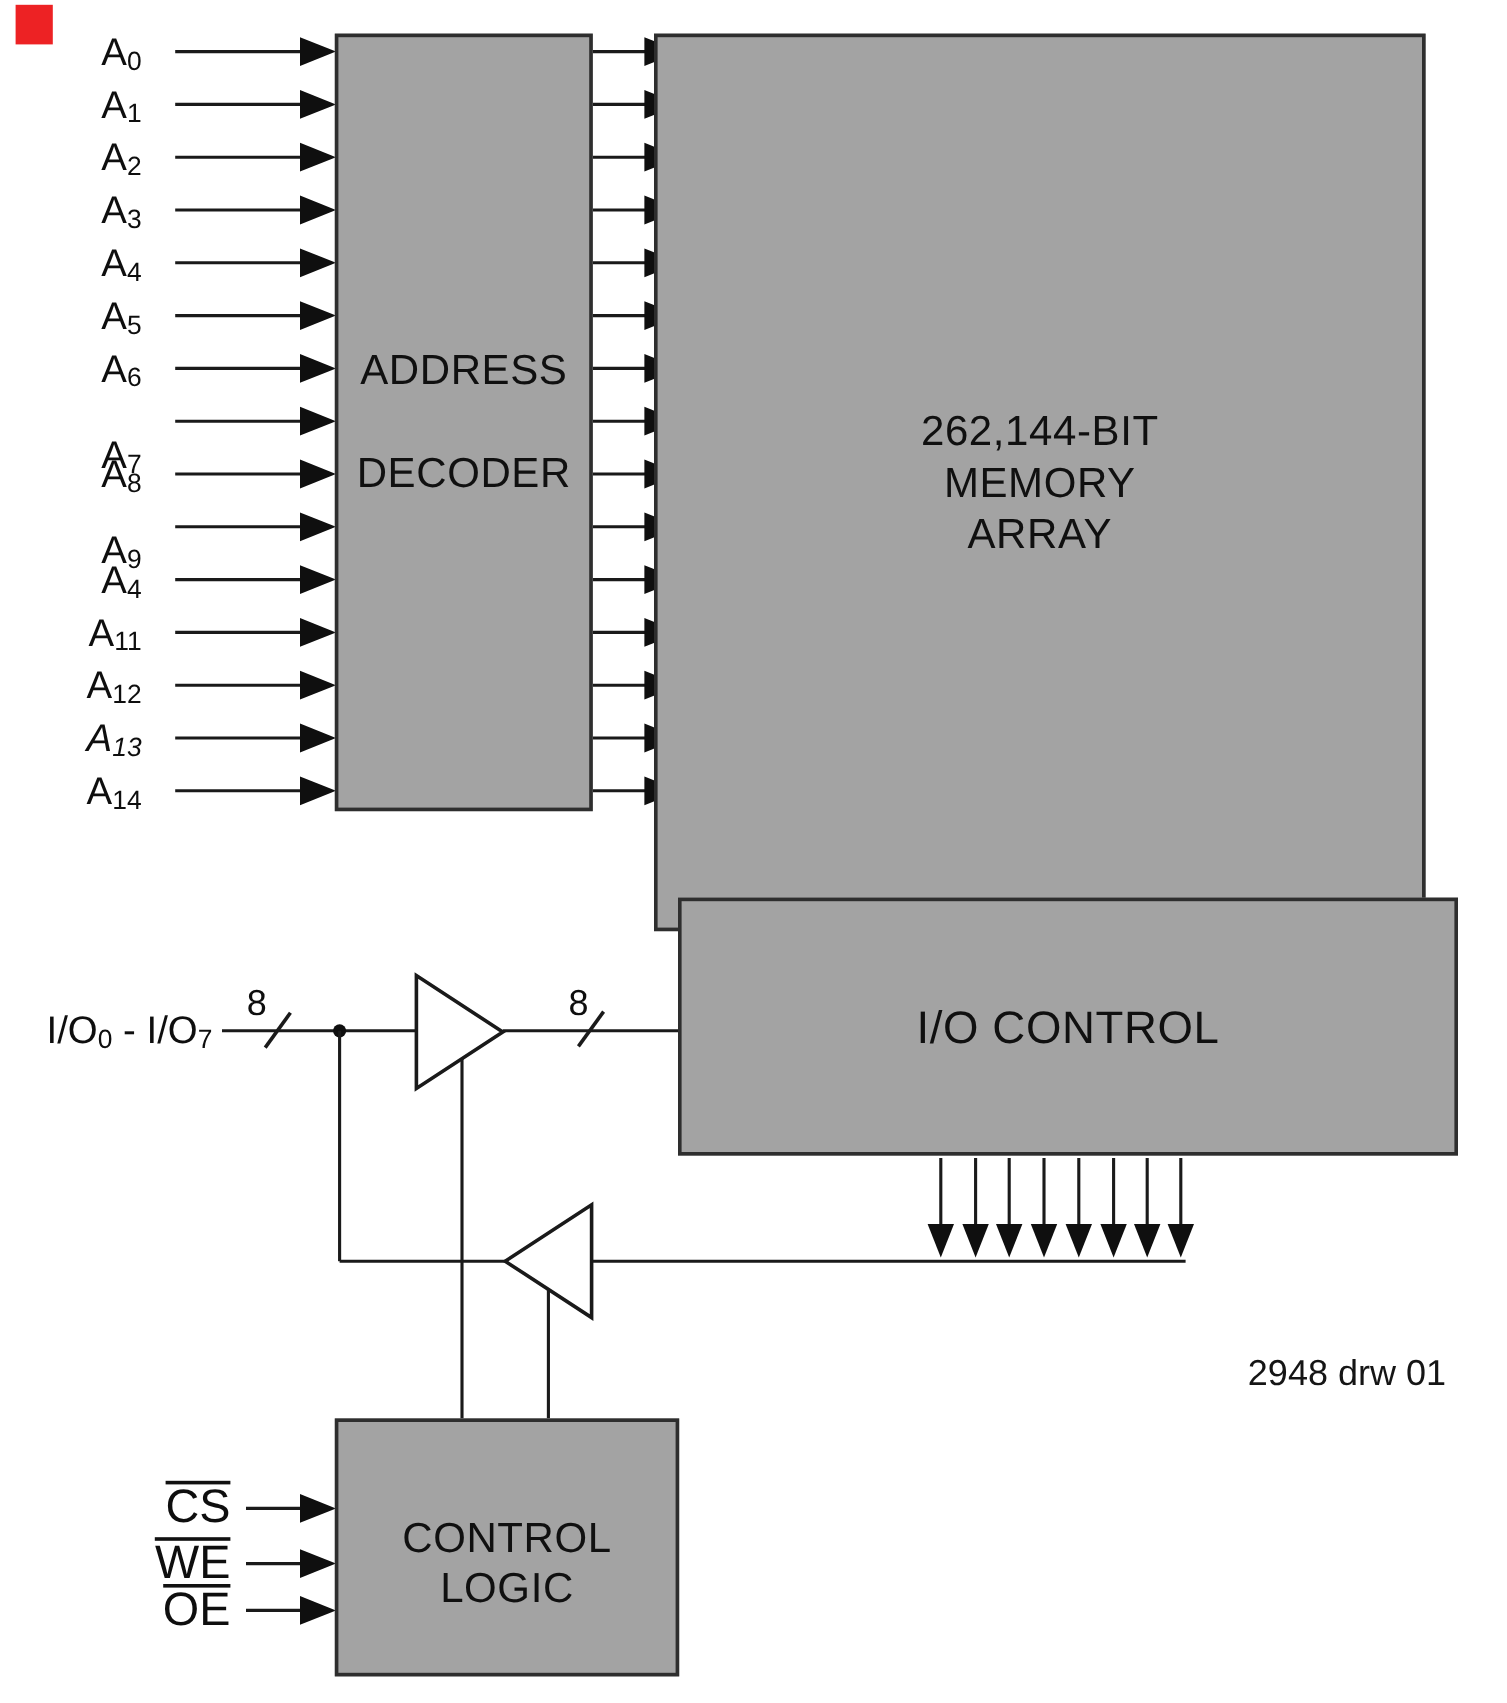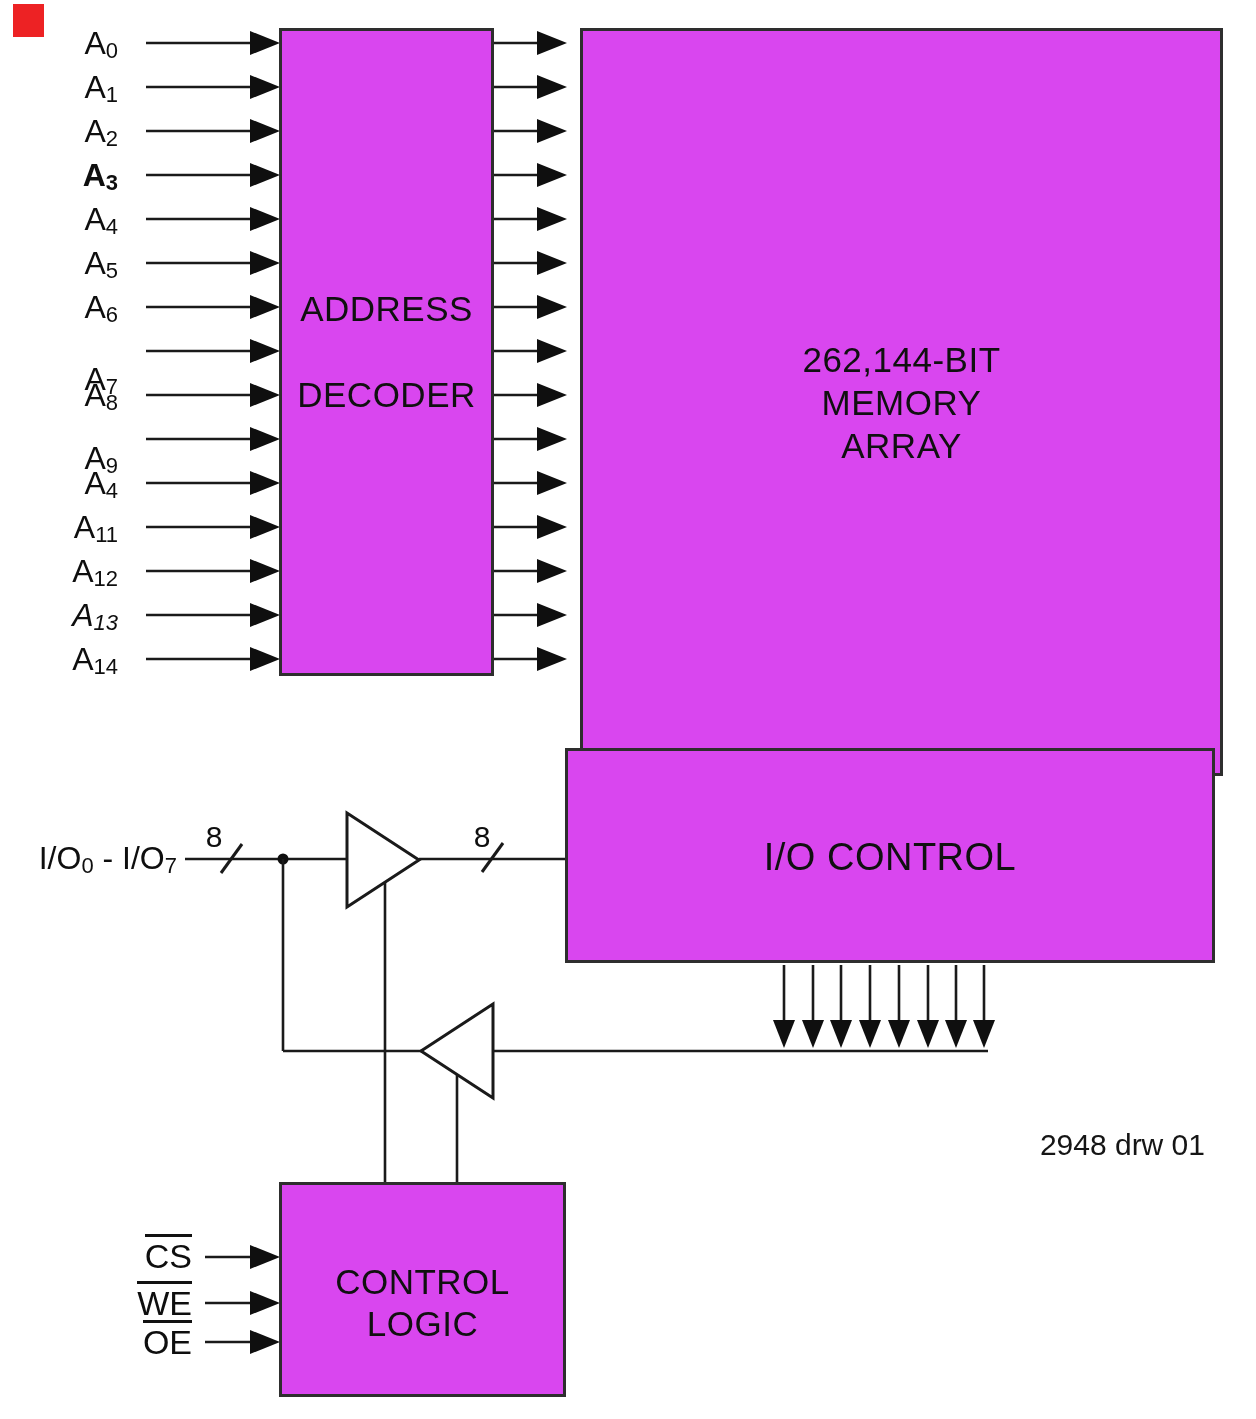--- a/index.html
+++ b/index.html
@@ -1,61 +1,61 @@
 <!DOCTYPE html>
 <html><head>
 <meta charset="utf-8">
 <style>
   html,body{margin:0;padding:0;background:#ffffff;}
   body{width:1256px;height:1419px;position:relative;overflow:hidden;
        font-family:"Liberation Sans","DejaVu Sans",sans-serif;color:#0e0e0e;
        -webkit-font-smoothing:antialiased;}
   .canvas{position:absolute;inset:0;}
   .red-marker{position:absolute;left:13px;top:4px;width:31px;height:33px;}
-  .block{position:absolute;border:3px solid #2e2e2e;background:#d946ef;box-sizing:border-box;
+  .block{position:absolute;border:3px solid #2e2e2e;background:#a3a3a3;box-sizing:border-box;
          display:flex;flex-direction:column;align-items:center;justify-content:center;
          text-align:center;font-size:35px;letter-spacing:0.5px;color:#101010;}
   .block .bl{white-space:nowrap;}
   #decoder-box{left:279px;top:28px;width:215px;height:648px;gap:50px;line-height:36px;}
-  #memory-box{left:580px;top:28px;width:643px;height:748px;line-height:43px;}
+  #memory-box{left:545px;top:28px;width:643px;height:748px;line-height:43px;}
   #io-box{left:565px;top:748px;width:650px;height:215px;font-size:38px;}
   #io-box .bl{transform:translateY(2px);}
   #cl-box{left:279px;top:1182px;width:287px;height:215px;line-height:42px;}
   #cl-box .inner{transform:translateY(13px);}
   svg.wires{position:absolute;left:0;top:0;width:1256px;height:1419px;}
   .w{stroke:#1a1a1a;stroke-width:2.6;fill:none;}
   .w3{stroke:#1a1a1a;stroke-width:3;fill:none;}
   .ah{fill:#0f0f0f;stroke:none;}
   .buf{fill:#ffffff;stroke:#1a1a1a;stroke-width:3;stroke-linejoin:miter;}
   .addr-label{position:absolute;left:28px;width:90px;height:38px;line-height:38px;
               text-align:right;font-size:32px;white-space:nowrap;}
   .sub{font-size:22px;position:relative;top:4px;letter-spacing:0;}
   .io-label{position:absolute;left:8px;top:837px;width:169px;height:42px;line-height:42px;
             text-align:right;font-size:32px;white-space:nowrap;}
   .bus8{position:absolute;width:36px;text-align:center;font-size:30px;line-height:30px;}
   #bus8-left{left:196px;top:822px;}
   #bus8-right{left:464px;top:822px;}
   .ctrl-label{position:absolute;left:110px;width:82px;height:40px;line-height:40px;
-              text-align:right;font-size:34px;}
+              text-align:right;font-size:39px;}
   .obar{display:inline-block;border-top:3px solid #111;padding-top:2px;line-height:34px;}
   .drw{position:absolute;left:960px;top:1128px;width:245px;text-align:right;
        font-size:30px;color:#151515;}
 </style>
 </head>
 <body>
 
 <div class="canvas">
 
   <div class="red-marker" style="background: rgb(237, 34, 36);"></div>
 
   <div id="addr-labels">
       <div class="addr-label" style="top: 24px;"><span>A</span><span class="sub">0</span></div>
       <div class="addr-label" style="top: 68px;"><span>A</span><span class="sub">1</span></div>
       <div class="addr-label" style="top: 112px;"><span>A</span><span class="sub">2</span></div>
-      <div class="addr-label" style="top: 156px; font-weight: bold;"><span>A</span><span class="sub">3</span></div>
+      <div class="addr-label" style="top: 156px;"><span>A</span><span class="sub">3</span></div>
       <div class="addr-label" style="top: 200px;"><span>A</span><span class="sub">4</span></div>
       <div class="addr-label" style="top: 244px;"><span>A</span><span class="sub">5</span></div>
       <div class="addr-label" style="top: 288px;"><span>A</span><span class="sub">6</span></div>
       <div class="addr-label" style="top: 332px; margin-top: 28px;"><span>A</span><span class="sub">7</span></div>
       <div class="addr-label" style="top: 376px;"><span>A</span><span class="sub">8</span></div>
       <div class="addr-label" style="top: 439px;"><span>A</span><span class="sub">9</span></div>
       <div class="addr-label" style="top: 464px;"><span>A</span><span class="sub">4</span></div>
       <div class="addr-label" style="top: 508px;"><span>A</span><span class="sub">11</span></div>
       <div class="addr-label" style="top: 552px;"><span>A</span><span class="sub">12</span></div>
       <div class="addr-label" style="top: 596px; font-style: italic;"><span>A</span><span class="sub">13</span></div>

